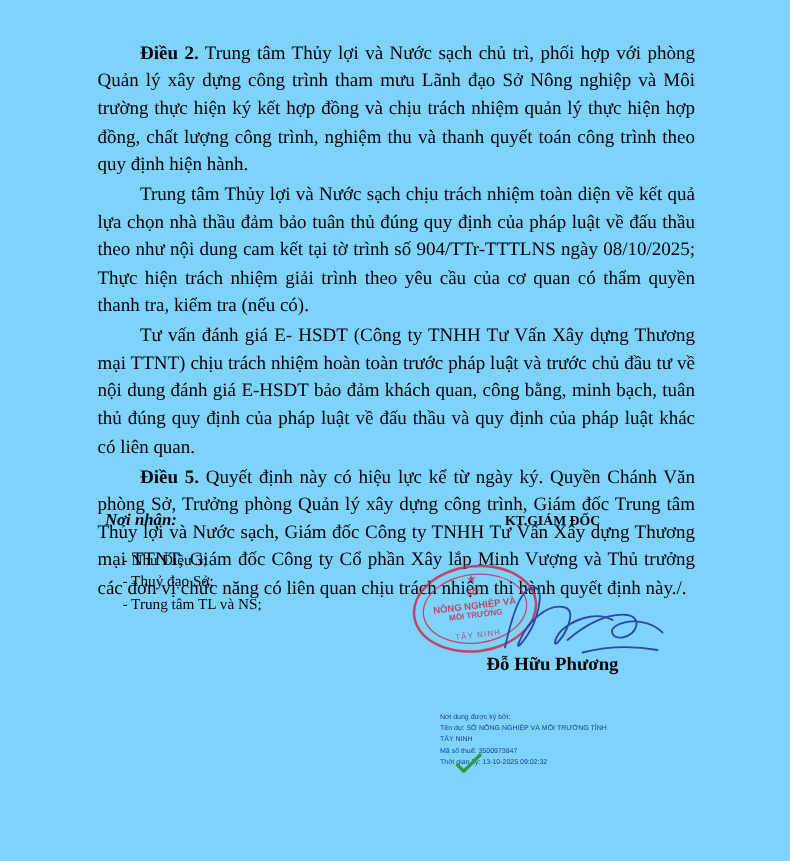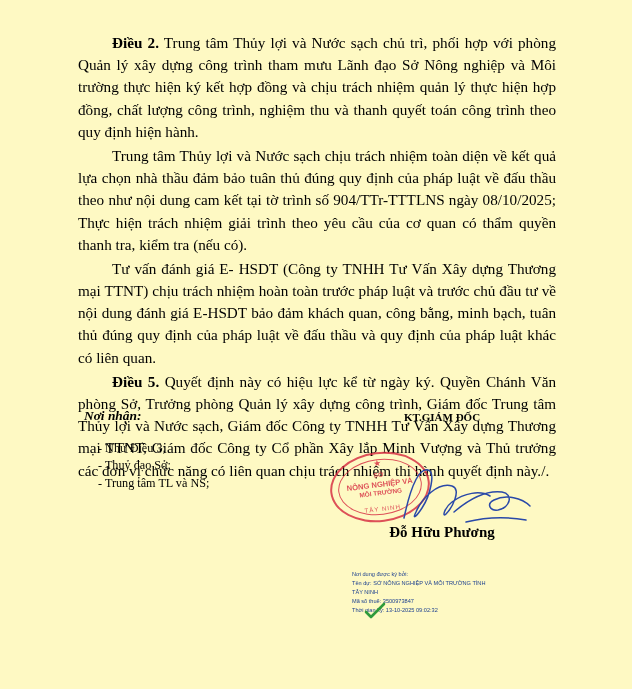--- a/index.html
+++ b/index.html
@@ -13,21 +13,21 @@
     position: relative;
     font-family: "Liberation Serif", serif;
     color: #000000;
     overflow: hidden;
   }
   .page {
     position: absolute;
     left: 0; top: 0;
     width: 632px;
     height: 689px;
-    background: #fef9c3;
+    background: #7dd3fc;
   }
   .body-text {
     position: absolute;
     left: 78px;
     top: 32px;
     width: 478px;
   }
   .para {
     font-size: 15.2px;
     line-height: 1.46;

